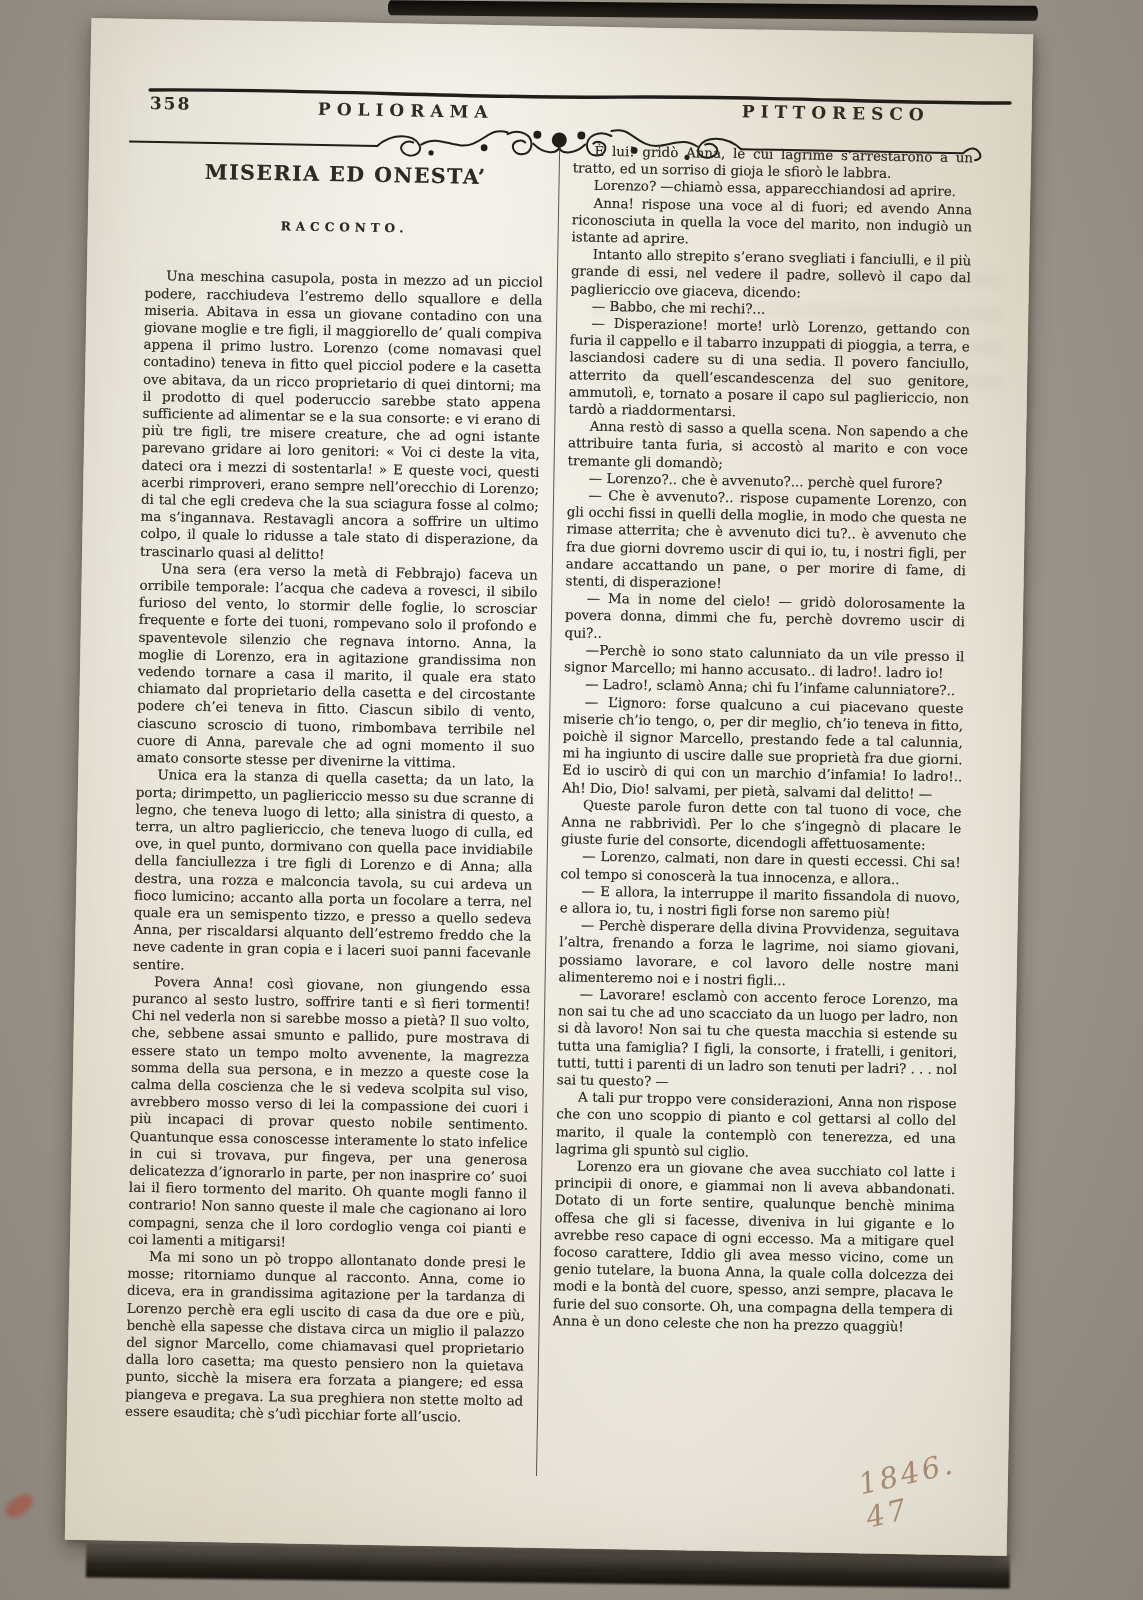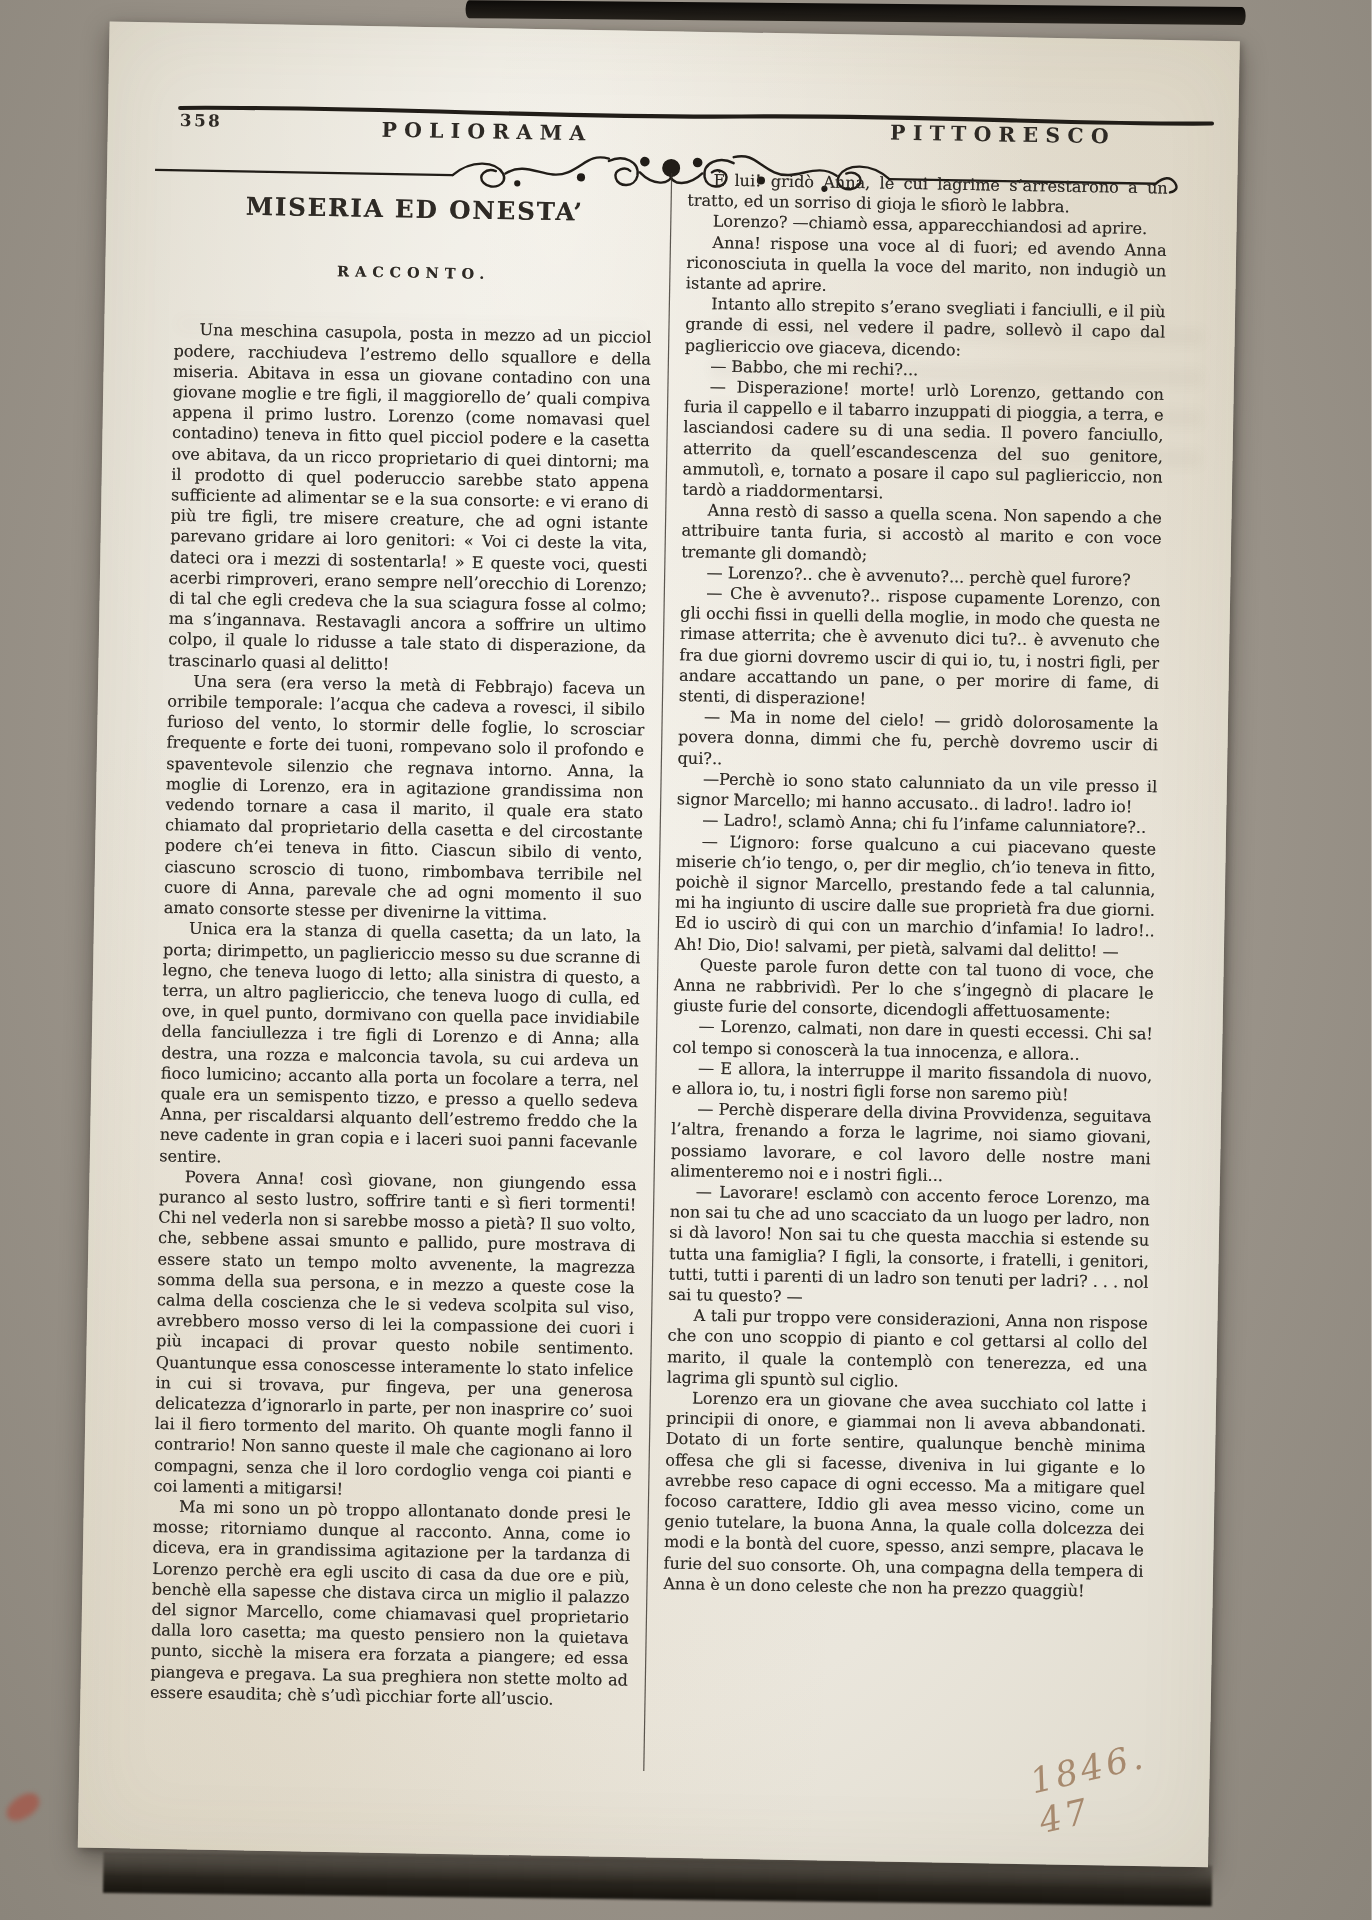--- a/index.html
+++ b/index.html
@@ -32,21 +32,21 @@
       radial-gradient(ellipse at 40% 10%, rgba(255,255,252,.5), transparent 50%),
       radial-gradient(ellipse at 50% 50%, #f1eee6 0%, #eae6dc 60%, #ded9cb 100%);
     box-shadow: 0 8px 22px rgba(20,16,10,.40), 2px 2px 6px rgba(20,16,10,.25), inset 0 0 70px rgba(120,100,60,.07);
     color:#2e2a25;
   }
   .sheet { position:absolute; inset:0; }
 
   
   .rule-top { position:absolute; left:58px; top:60px; width:864px; height:10px; }
   .header-row { position:absolute; left:56px; top:72px; width:866px; height:34px; }
-  .page-number { position:absolute; left:4px; top:2px; font-size:14px; font-weight:bold; letter-spacing:2px; }
+  .page-number { position:absolute; left:4px; top:2px; font-size:17px; font-weight:bold; letter-spacing:2px; }
   .masthead-left { position:absolute; left:110px; top:5px; width:300px; text-align:center; font-size:17px; font-weight:bold; letter-spacing:6px; }
   .masthead-right { position:absolute; left:540px; top:0px; width:300px; text-align:center; font-size:17px; font-weight:bold; letter-spacing:6px; }
   .ornament-row { position:absolute; left:40px; top:96px; width:862px; height:44px; }
 
   
   .ghost-bleed {
     position:absolute; left:506px; top:240px; width:410px; height:120px;
     background:
       repeating-linear-gradient(180deg, rgba(90,80,65,.30) 0 14px, transparent 14px 34px);
     filter:blur(5px); opacity:.14; pointer-events:none;

